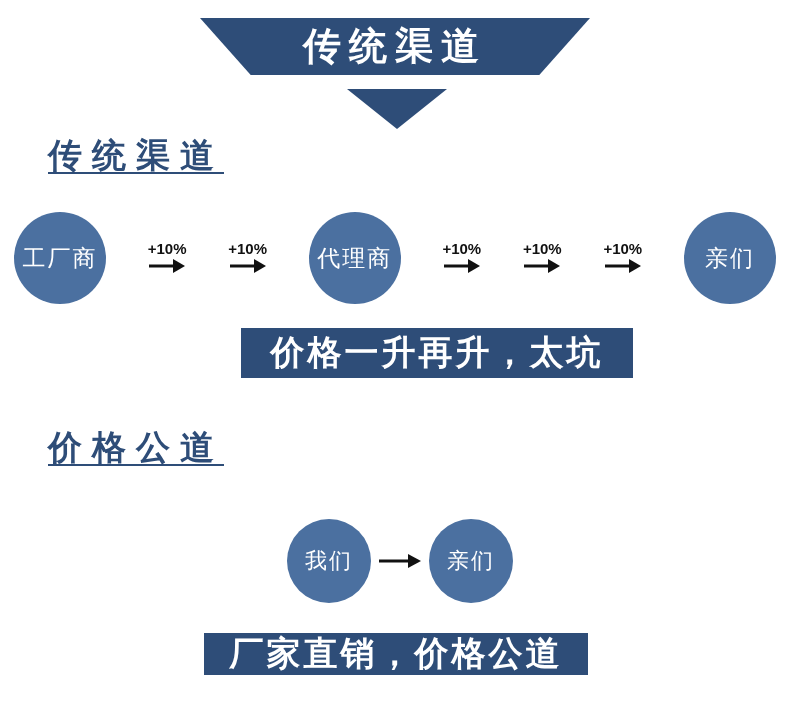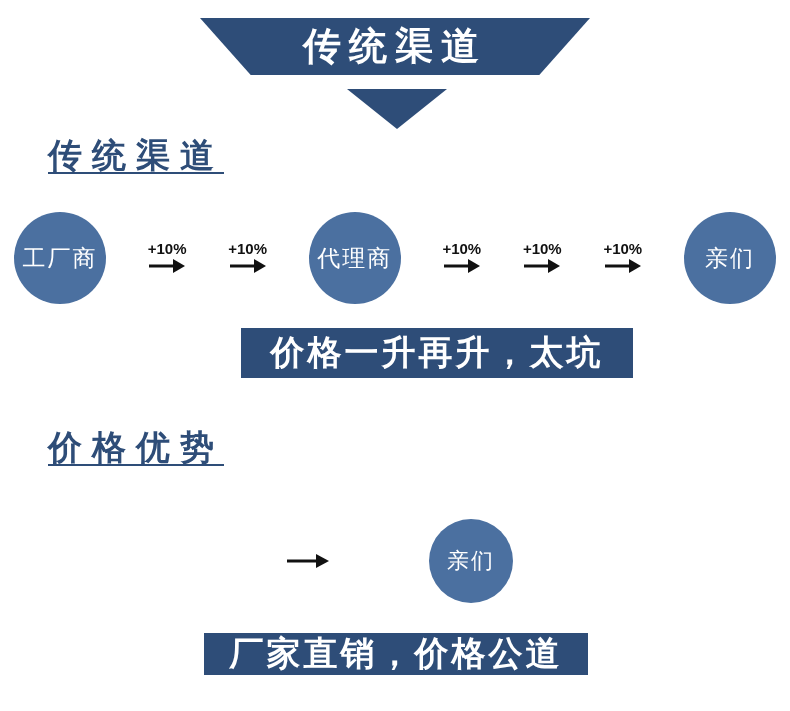--- a/index.html
+++ b/index.html
@@ -124,23 +124,24 @@
           <line x1="0" y1="9" x2="25" y2="9" stroke="#111111" stroke-width="3"></line>
           <polygon points="24,2 36,9 24,16" fill="#111111"></polygon>
         </svg>
     </div>
 
     <div class="node">亲们</div>
   </div>
 
   <div class="banner banner-rise">价格一升再升，太坑</div>
 
-  <div class="section-heading heading-ours">价格优势</div>
+  <div class="section-heading heading-ours">价格公道</div>
 
   <div class="flow-row-2">
+    <div class="node small">我们</div>
 
     <div class="arrow-group">
       <svg class="arrow-svg" width="42" height="18" viewBox="0 0 42 18">
           <line x1="0" y1="9" x2="30" y2="9" stroke="#111111" stroke-width="3"></line>
           <polygon points="29,2 42,9 29,16" fill="#111111"></polygon>
         </svg>
     </div>
 
     <div class="node small">亲们</div>
   </div>

